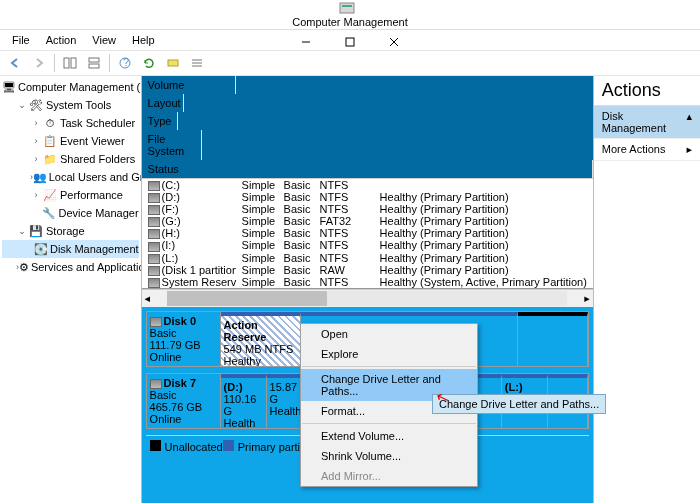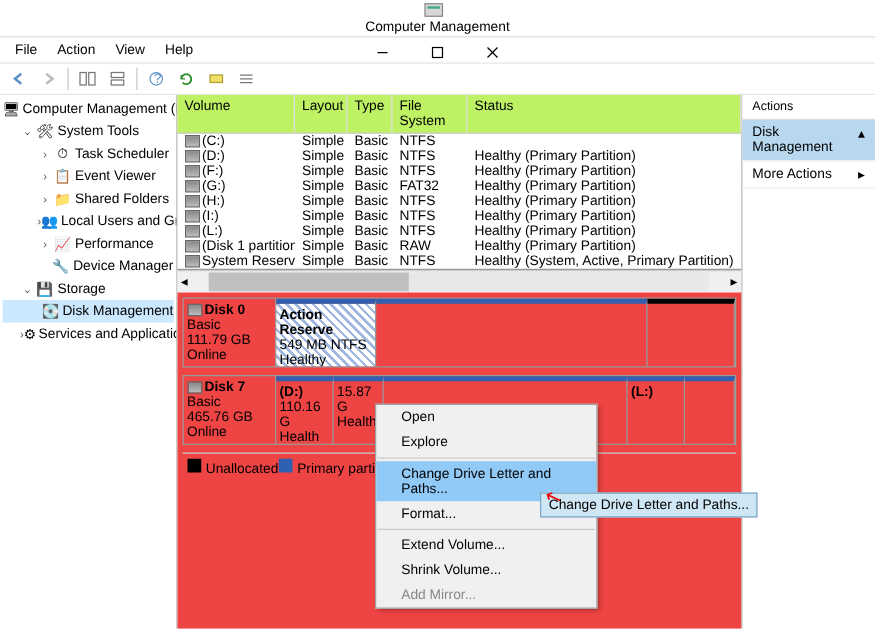--- a/index.html
+++ b/index.html
@@ -17,46 +17,46 @@
 .content { display: flex; height: 427px; }
 .tree { width: 162px; border-right: 1px solid #bbb; padding: 2px; overflow: hidden; }
 .tree-item { display: flex; align-items: center; padding: 1px 0; white-space: nowrap; }
 .tree-item .exp { width: 12px; text-align: center; color: #555; font-size: 9px; }
 .tree-item .ticon { width: 16px; height: 16px; margin-right: 2px; display: inline-flex; align-items: center; justify-content: center; }
 .tree-item.sel { background: #cce8ff; }
 .ind1 { padding-left: 14px; }
 .ind2 { padding-left: 28px; }
 .mainpane { flex: 1; display: flex; flex-direction: column; border-right: 1px solid #bbb; }
 .volgrid { flex: 0 0 auto; border-bottom: 1px solid #999; }
-.volhead { display: flex; background: #bef264; border-bottom: 1px solid #ccc; }
+.volhead { display: flex; background: #0369a1; border-bottom: 1px solid #ccc; flex-direction: column; }
 .volhead div { padding: 3px 6px; border-right: 1px solid #e0e0e0; }
 .volrow { display: flex; padding: 0 0; }
 .volrow div { padding: 0 6px; white-space: nowrap; overflow: hidden; }
 .col-vol { width: 94px; }
 .col-lay { width: 42px; }
 .col-typ { width: 36px; }
 .col-fs { width: 60px; }
 .col-st { flex: 1; }
 .volicon { display: inline-block; width: 12px; height: 10px; background: linear-gradient(#888,#bbb); border: 1px solid #666; margin-right: 2px; vertical-align: middle; }
 .scrollgap { height: 18px; display: flex; align-items: center; background: #f0f0f0; border-top: 1px solid #ccc; }
 .scrollgap .sb { flex: 1; height: 15px; background: #e8e8e8; margin: 0 14px; position: relative; }
 .scrollgap .sb::before { content:''; position:absolute; left:0; top:0; width:40%; height:100%; background:#c0c0c0; }
-.diskpane { flex: 1; padding: 4px; background: #ef4444; overflow: hidden; }
+.diskpane { flex: 1; padding: 4px; background: #0ea5e9; overflow: hidden; }
 .diskrow { display: flex; border: 1px solid #999; margin-bottom: 6px; height: 56px; }
 .diskinfo { width: 74px; border-right: 1px solid #999; padding: 3px; font-size: 10px; }
 .diskinfo .dn { font-weight: bold; }
 .parts { flex: 1; display: flex; }
 .part { border-right: 1px solid #999; padding: 3px; font-size: 10px; overflow: hidden; border-top: 4px solid #3060b0; }
 .part.hatched { background: repeating-linear-gradient(45deg,#a0b8e0,#a0b8e0 2px,#fff 2px,#fff 5px); border-top-color:#3060b0; }
 .part.black { border-top-color: #000; }
 .part b { font-weight: bold; }
 .legend { display: flex; padding: 4px; border-top: 1px solid #ccc; align-items: center; }
 .lgbox { width: 11px; height: 11px; display: inline-block; margin-right: 4px; }
 .actions { width: 122px; }
-.actions h4 { background: #fff; padding: 4px 8px; font-weight: normal; border-bottom: 1px solid #ddd; font-size:10px;}
+.actions h4 { background: #fff; padding: 4px 8px; font-weight: normal; border-bottom: 1px solid #ddd; font-size:18px;}
 .actrow { padding: 4px 8px; display: flex; justify-content: space-between; border-bottom: 1px solid #eee; }
 .actrow.hi { background: #b8d8f0; }
 .ctxmenu { position: absolute; left: 300px; top: 323px; width: 178px; background: #f0f0f0; border: 1px solid #a0a0a0; box-shadow: 2px 2px 4px rgba(0,0,0,0.3); z-index: 10; }
 .ctxmenu div { padding: 4px 20px; }
 .ctxmenu div.hi { background: #91c9f7; }
 .ctxmenu div.dis { color: #888; }
 .ctxmenu hr { border: none; border-top: 1px solid #ccc; margin: 2px 1px; }
 .tooltip { position: absolute; left: 432px; top: 394px; background: #cfe7f5; border: 1px solid #7aa7c7; padding: 3px 6px; font-size: 11px; z-index: 11; color:#000; }
 .arrow { position:absolute; left:436px; top:388px; z-index:12; color:#e00; font-size:16px; transform: rotate(-20deg);}
 </style>

